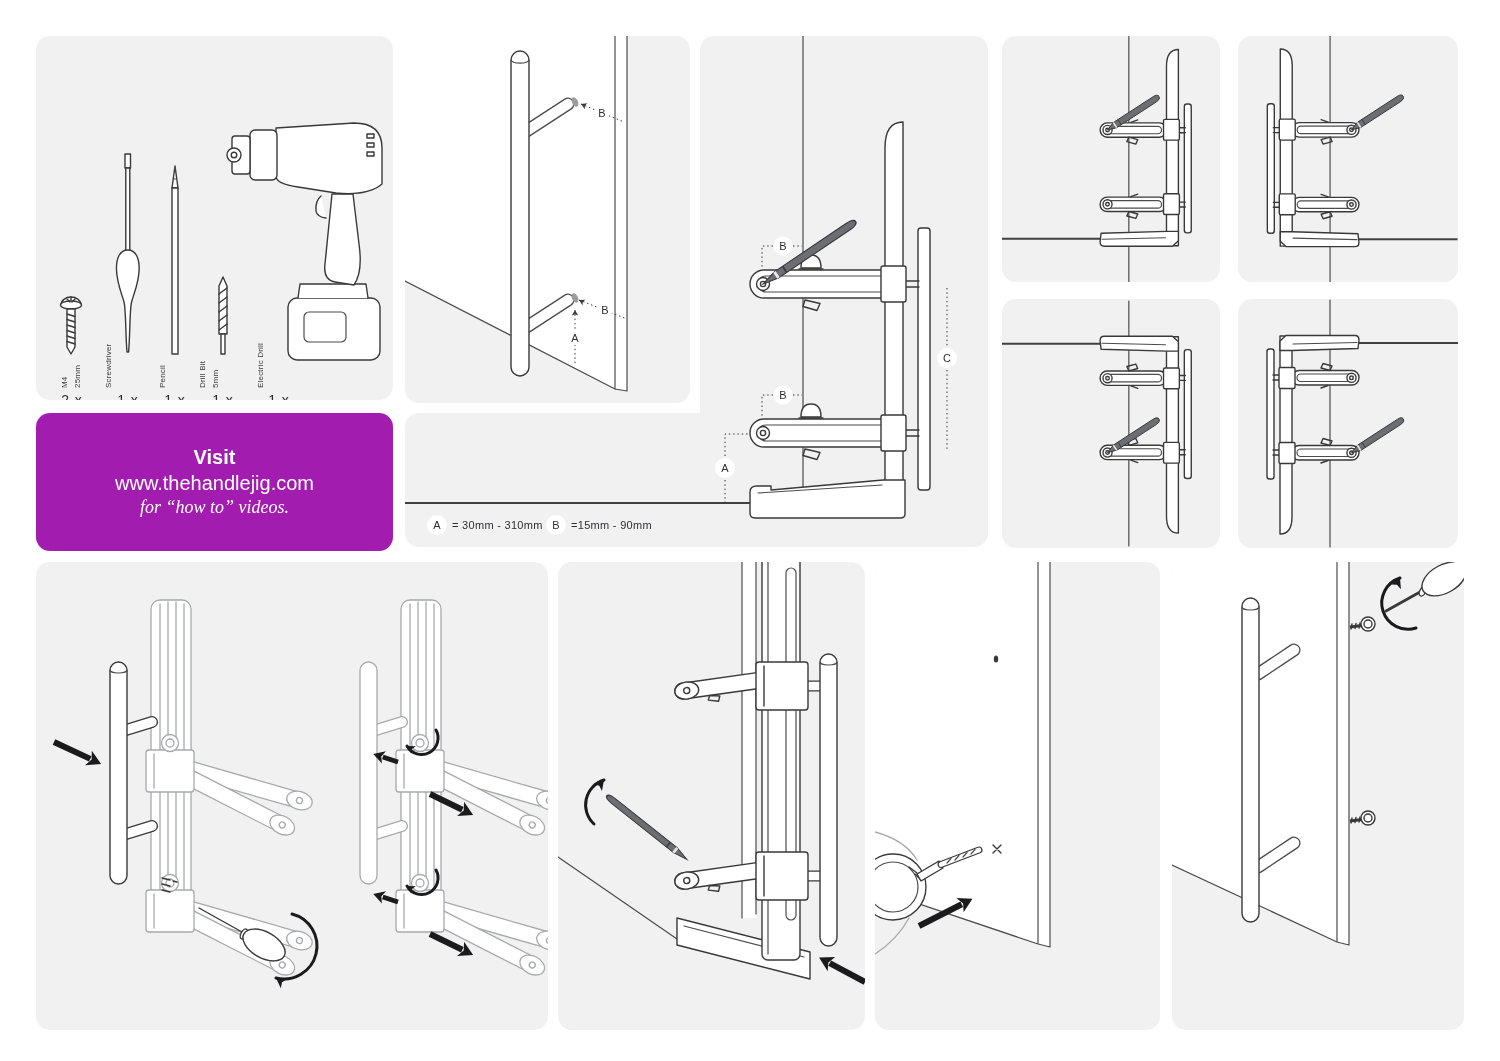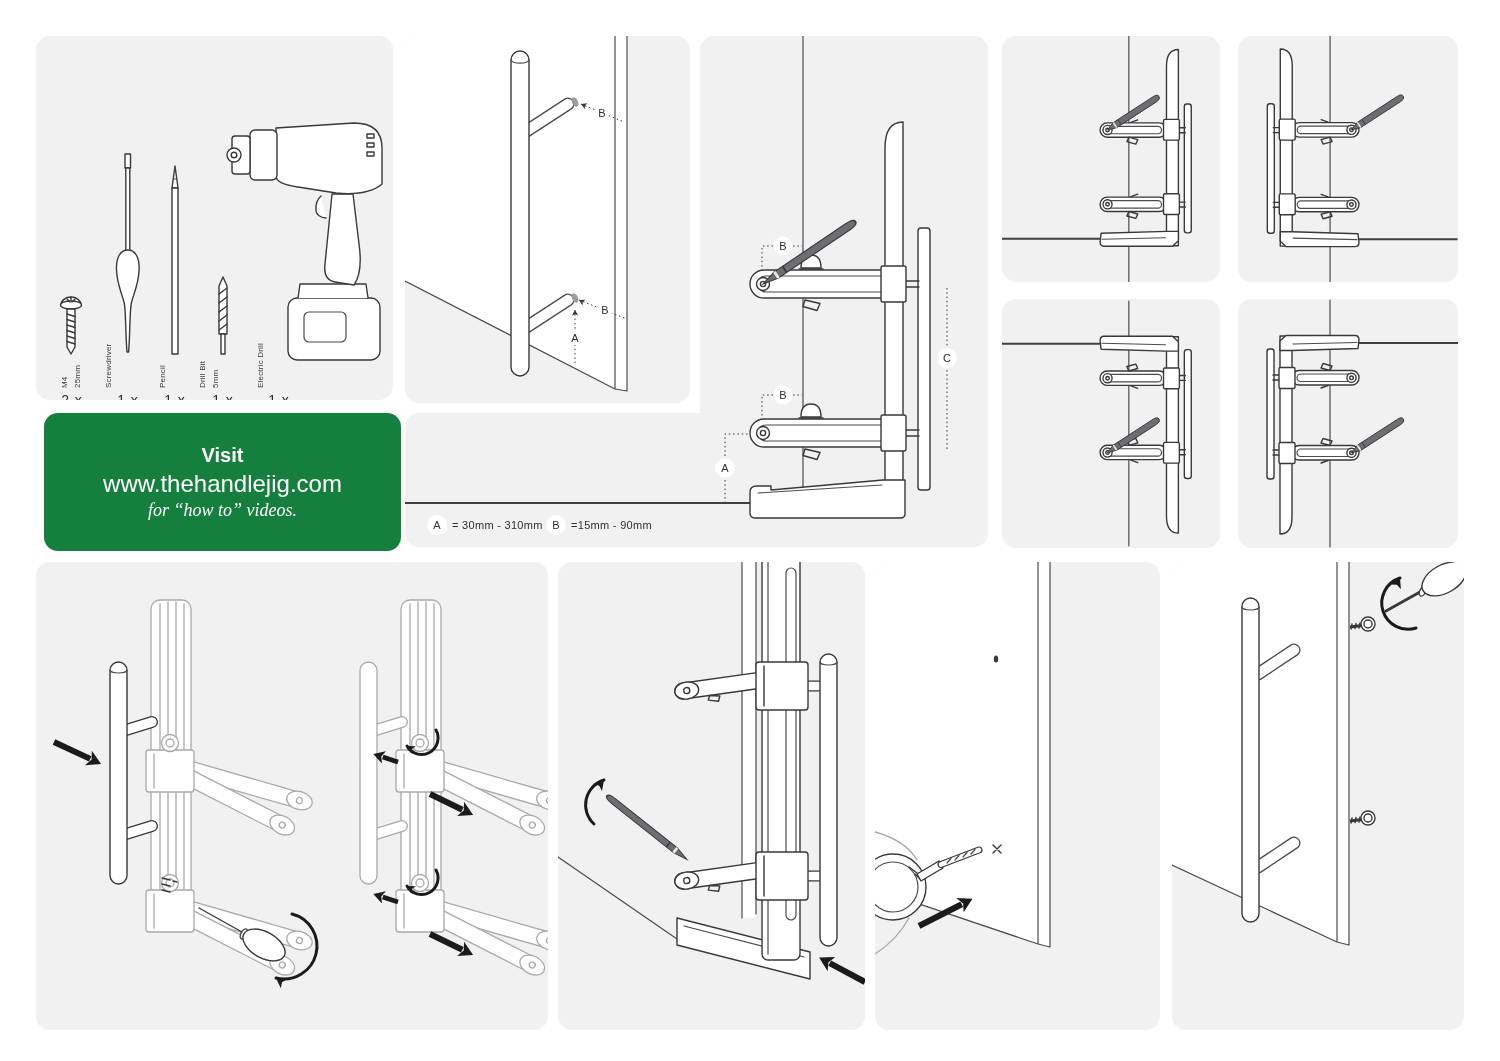--- a/index.html
+++ b/index.html
@@ -14,23 +14,23 @@
   .gw{stroke:#a7a9ac;fill:#fff;stroke-width:1.3;stroke-linejoin:round}
   .blk{fill:#1b1b1d;stroke:none}
   .carc{stroke:#1b1b1d;stroke-width:3;fill:none;stroke-linecap:round}
   .dot{stroke:#3a3839;stroke-width:1;stroke-dasharray:1.5 2.8;fill:none}
   .flr{stroke:#413f41;stroke-width:2;fill:none}
   .bdg{fill:#fff;stroke:none}
   .btxt{font-size:11px;fill:#2f2e31}
   .cap{font-size:11px;fill:#2f2e31;letter-spacing:.3px}
   .mid{text-anchor:middle}
   
-  #visit-box{position:absolute;left:36px;top:413px;width:357px;height:138px;background:#15803d;border-radius:14px;color:#fff;display:flex;flex-direction:column;justify-content:center;align-items:center;text-align:center;line-height:1.3;margin-left:8px;}
+  #visit-box{position:absolute;left:36px;top:413px;width:357px;height:138px;background:#a21caf;border-radius:14px;color:#fff;display:flex;flex-direction:column;justify-content:center;align-items:center;text-align:center;line-height:1.3;}
   #visit-box .t1{font-weight:bold;font-size:20px;}
-  #visit-box .t2{font-size:24px;}
+  #visit-box .t2{font-size:20px;}
   #visit-box .t3{font-size:18px;font-style:italic;font-family:Liberation Serif, serif;}
   
   .tool-label{position:absolute;transform:rotate(-90deg);transform-origin:0 100%;font-size:8px;color:#3a3839;line-height:13px;white-space:nowrap;letter-spacing:.2px;}
   .tool-label span{display:block;}
   .qty{position:absolute;top:356px;transform:translateX(-50%);font-size:14px;color:#2f2e31;letter-spacing:1px;}
 </style>
 </head>
 <body>
 
 <svg width="0" height="0" style="position:absolute">

